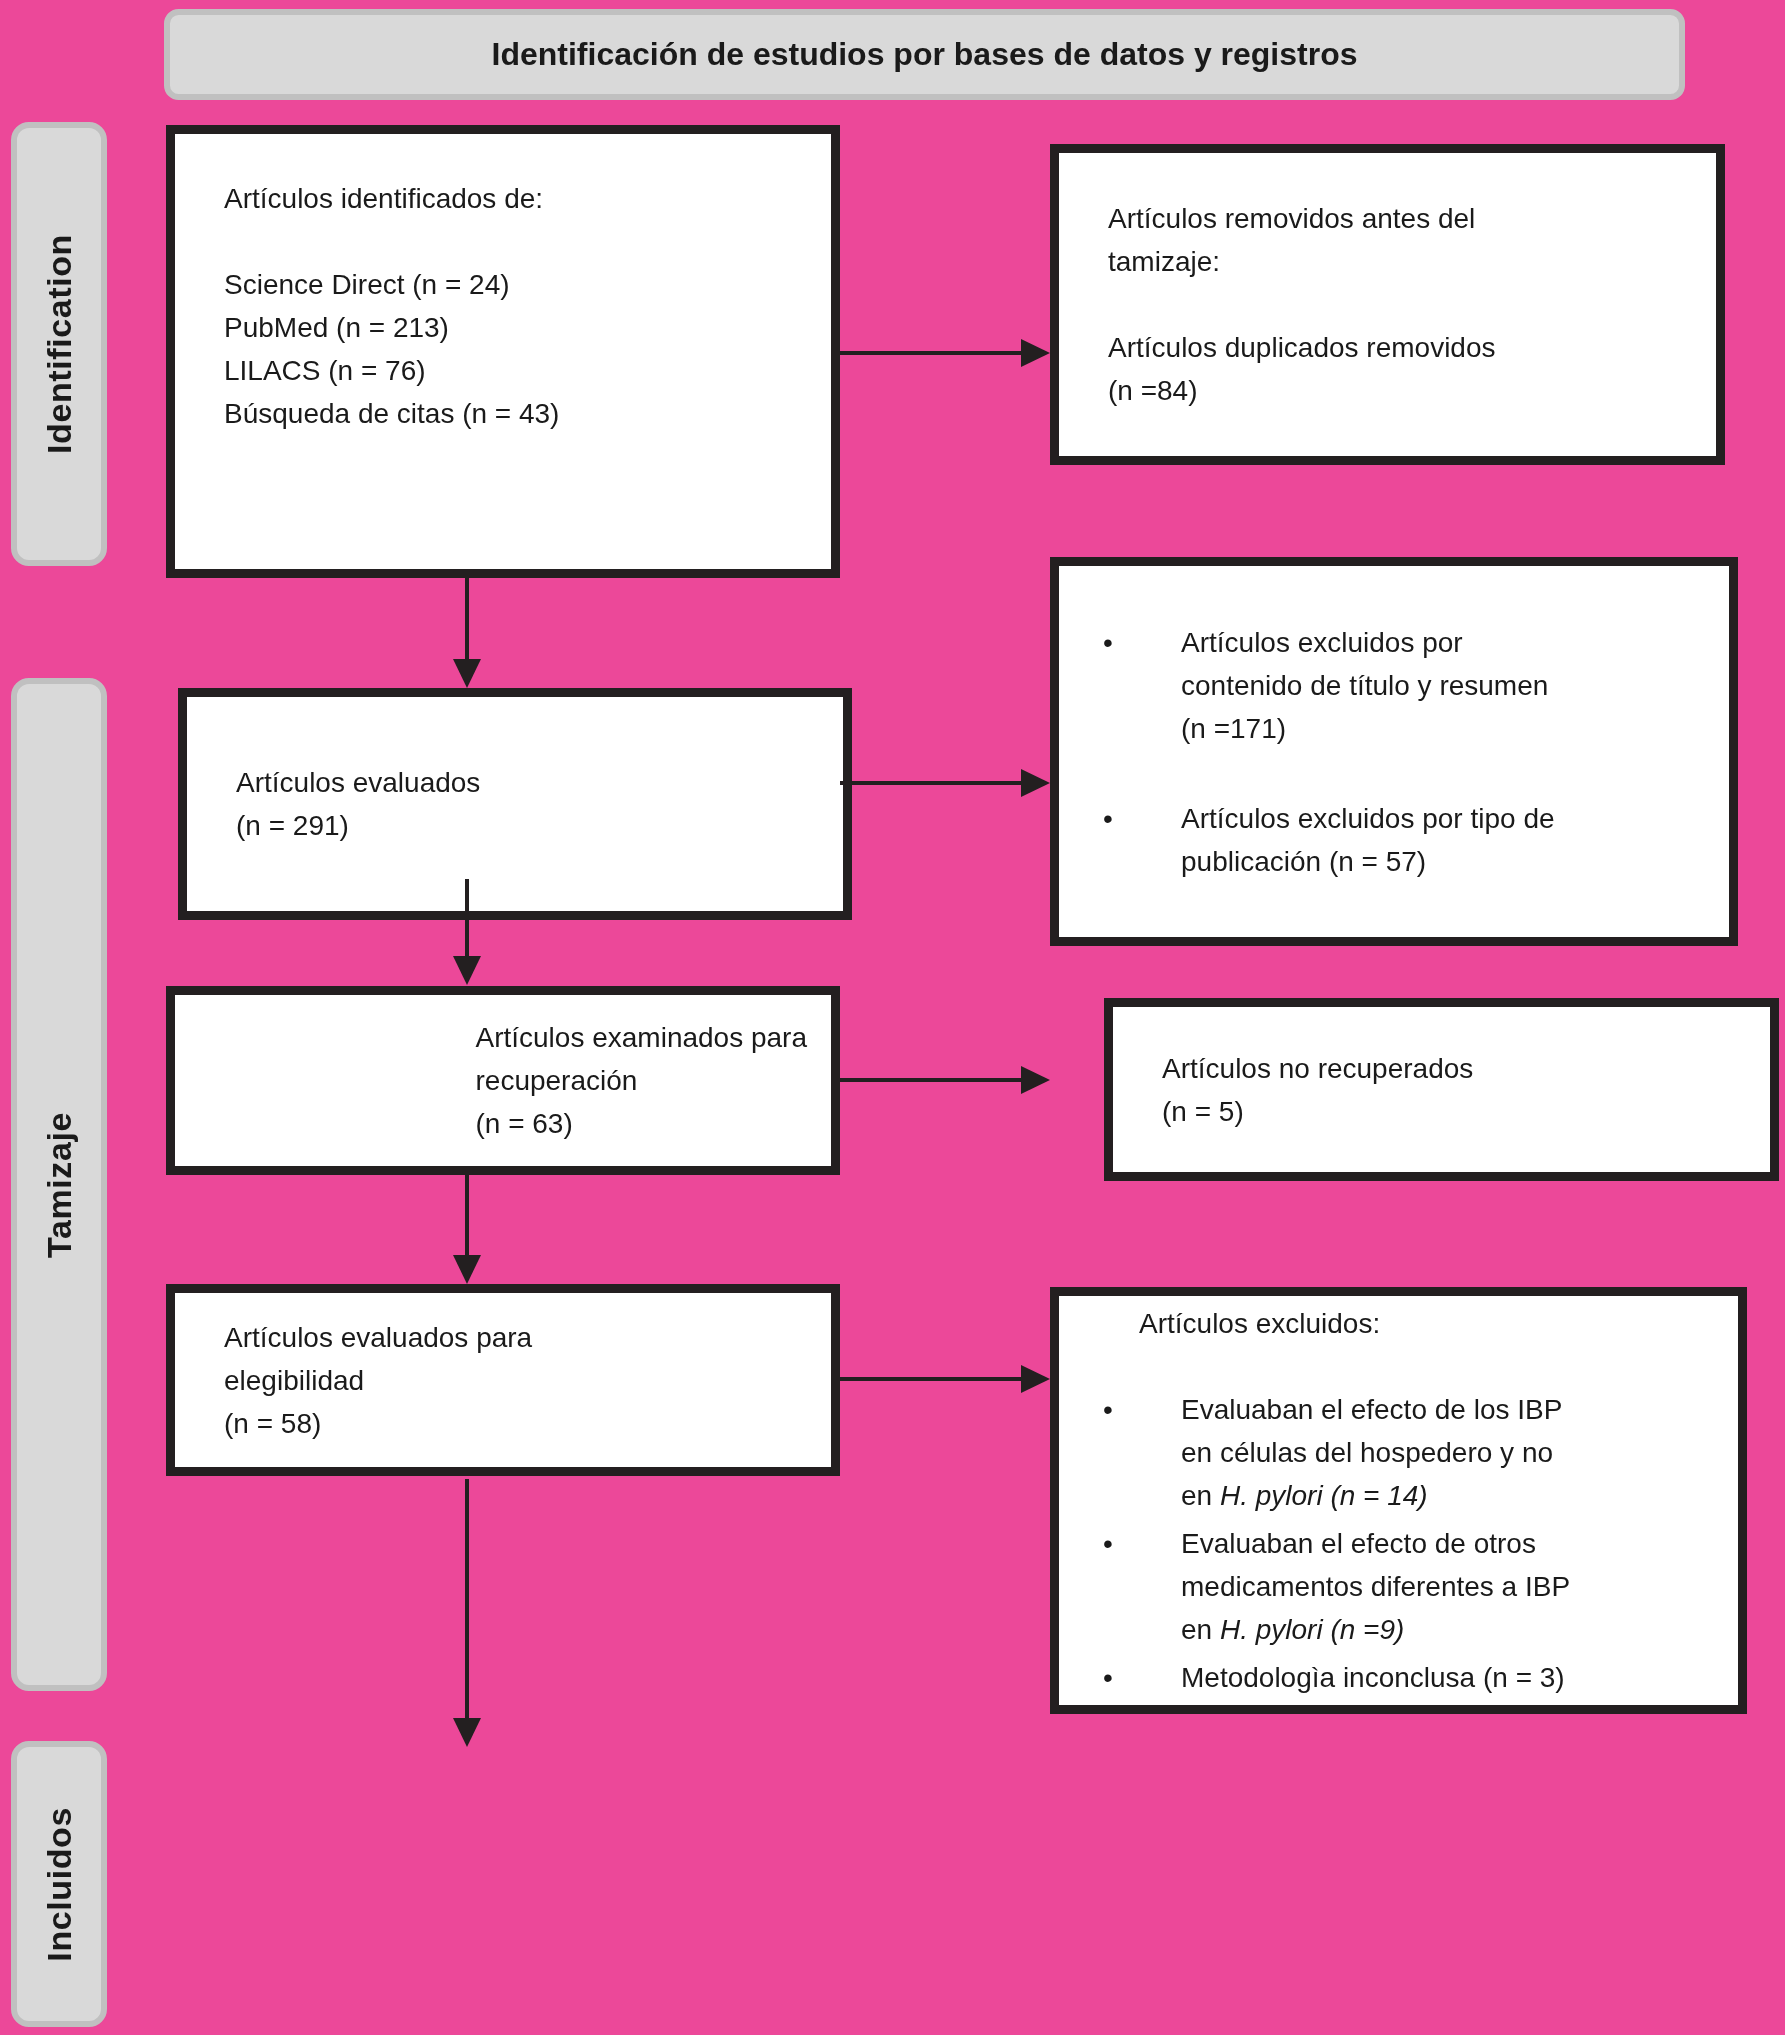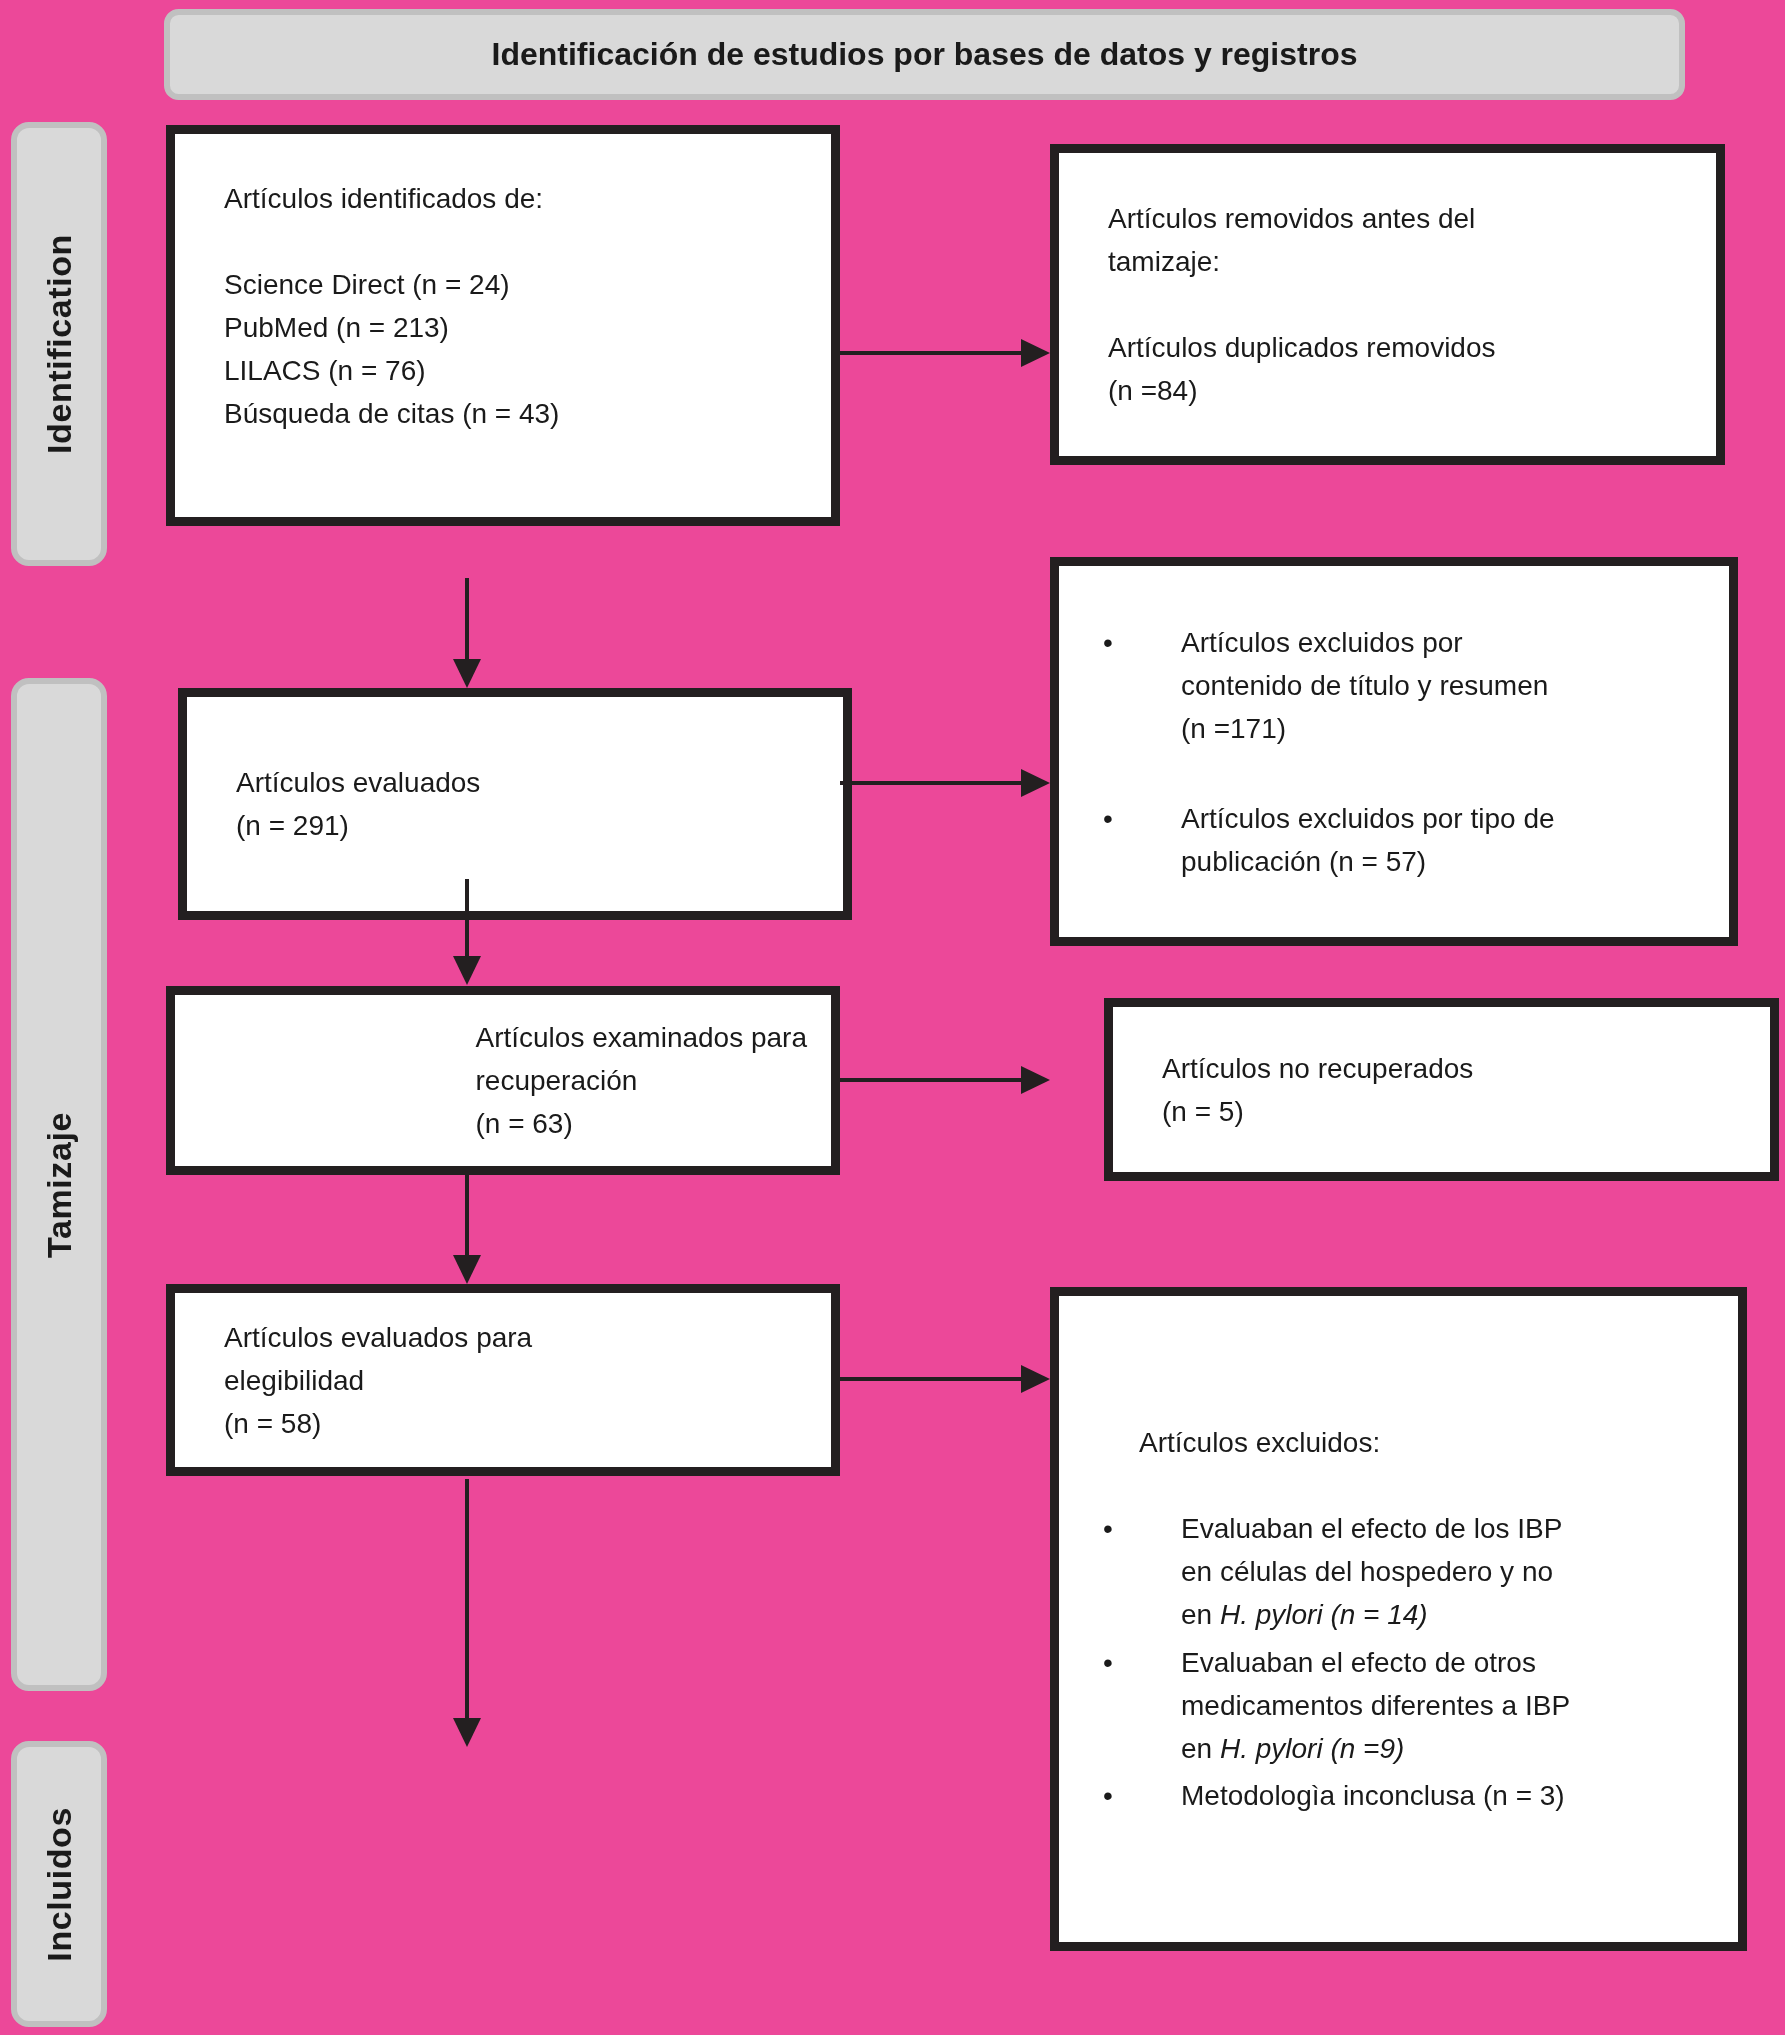--- a/index.html
+++ b/index.html
@@ -72,21 +72,21 @@
   <div class="panel stage" style="left:11px;top:122px;width:96px;height:444px;">
     <span class="vtext">Identification</span>
   </div>
   <div class="panel stage" style="left:11px;top:678px;width:96px;height:1013px;">
     <span class="vtext">Tamizaje</span>
   </div>
   <div class="panel stage" style="left:11px;top:1741px;width:96px;height:286px;">
     <span class="vtext">Incluidos</span>
   </div>
 
-  <div class="box top-align" style="left:166px;top:125px;width:674px;height:401px;">
+  <div class="box top-align" style="left:166px;top:125px;width:674px;height:453px;">
     <div>
         <div class="ln">Artículos identificados de:</div>
         <div class="ln">&nbsp;</div>
         <div class="ln">Science Direct (n = 24)</div>
         <div class="ln">PubMed (n = 213)</div>
         <div class="ln">LILACS (n = 76)</div>
         <div class="ln">Búsqueda de citas (n = 43)</div>
       </div>
   </div>
 
@@ -140,21 +140,21 @@
       </ul>
   </div>
 
   <div class="box" style="left:1104px;top:998px;width:675px;height:183px;">
     <div>
         <div class="ln">Artículos no recuperados</div>
         <div class="ln">(n = 5)</div>
       </div>
   </div>
 
-  <div class="box" style="left:1050px;top:1287px;width:697px;height:664px;padding-left:43px;">
+  <div class="box" style="left:1050px;top:1287px;width:697px;height:427px;padding-left:43px;">
     <div style="padding-left:37px;">
         <div class="ln">Artículos excluidos:</div>
         <div class="ln">&nbsp;</div>
       </div>
     <ul class="bullets tight-list">
         <li>
           <span class="dot">•</span>
           <div class="ln">Evaluaban el efecto de los IBP</div>
           <div class="ln">en células del hospedero y no</div>
           <div class="ln"><span>en </span><span class="it">H. pylori (n = 14)</span></div>

